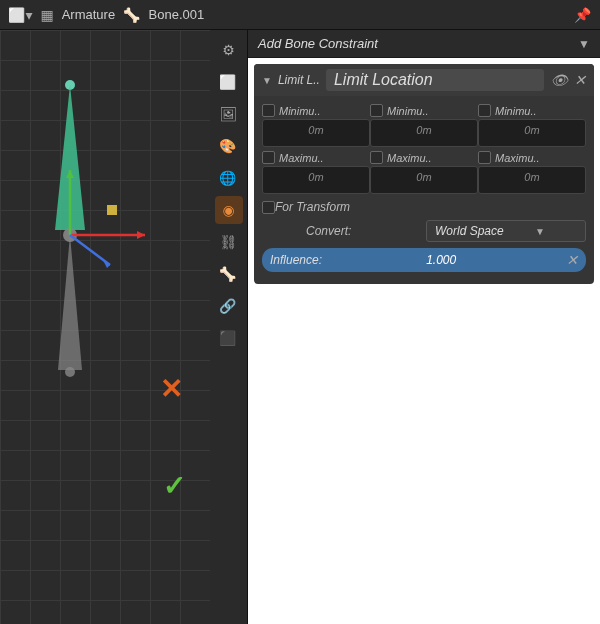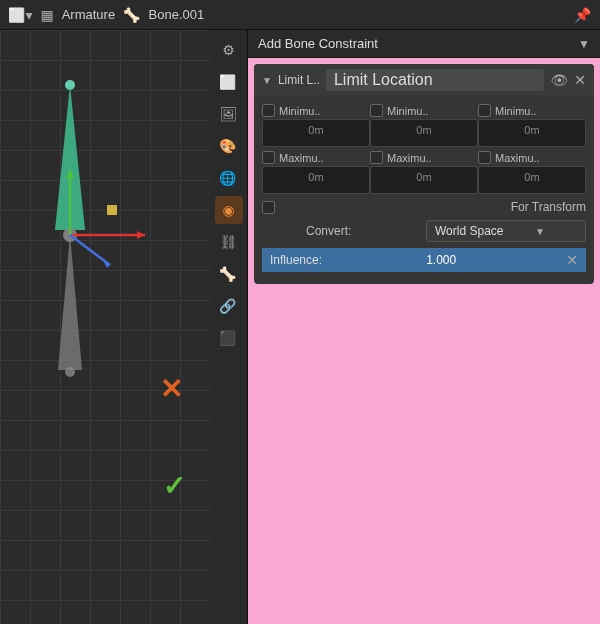--- a/index.html
+++ b/index.html
@@ -89,22 +89,23 @@
       background-color: #2b2b2b;
     }
 
     
     .right-panel {
       position: absolute;
       top: 30px;
       left: 248px;
       right: 0;
       bottom: 0;
-      background: #f9a8d4;
+      background: #ffffff;
       overflow-y: auto;
+      font-style: italic;
     }
 
     
     .panel-header {
       display: flex;
       align-items: center;
       justify-content: space-between;
       padding: 6px 10px;
       background: #2a2a2a;
       border-bottom: 1px solid #1a1a1a;
@@ -201,23 +202,22 @@
       padding: 2px 6px;
       text-align: center;
       height: 28px;
       line-height: 16px;
     }
 
     
     .for-transform-row {
       display: flex;
       align-items: center;
-      gap: 6px;
+      gap: 0;
       margin: 6px 0;
-      justify-content: space-between;
     }
     .for-transform-label {
       color: #bbb;
       font-size: 12px;
     }
 
     
     .convert-row {
       display: flex;
       align-items: center;
@@ -247,21 +247,21 @@
     .convert-dropdown-arrow {
       color: #aaa;
       font-size: 10px;
     }
 
     
     .influence-row {
       display: flex;
       align-items: center;
       background: #3d6ea0;
-      border-radius: 0;
+      border-radius: 11px;
       padding: 4px 8px;
       margin: 4px 0;
       justify-content: space-between;
     }
     .influence-label {
       color: #ddd;
       font-size: 12px;
     }
     .influence-value {
       color: #fff;

